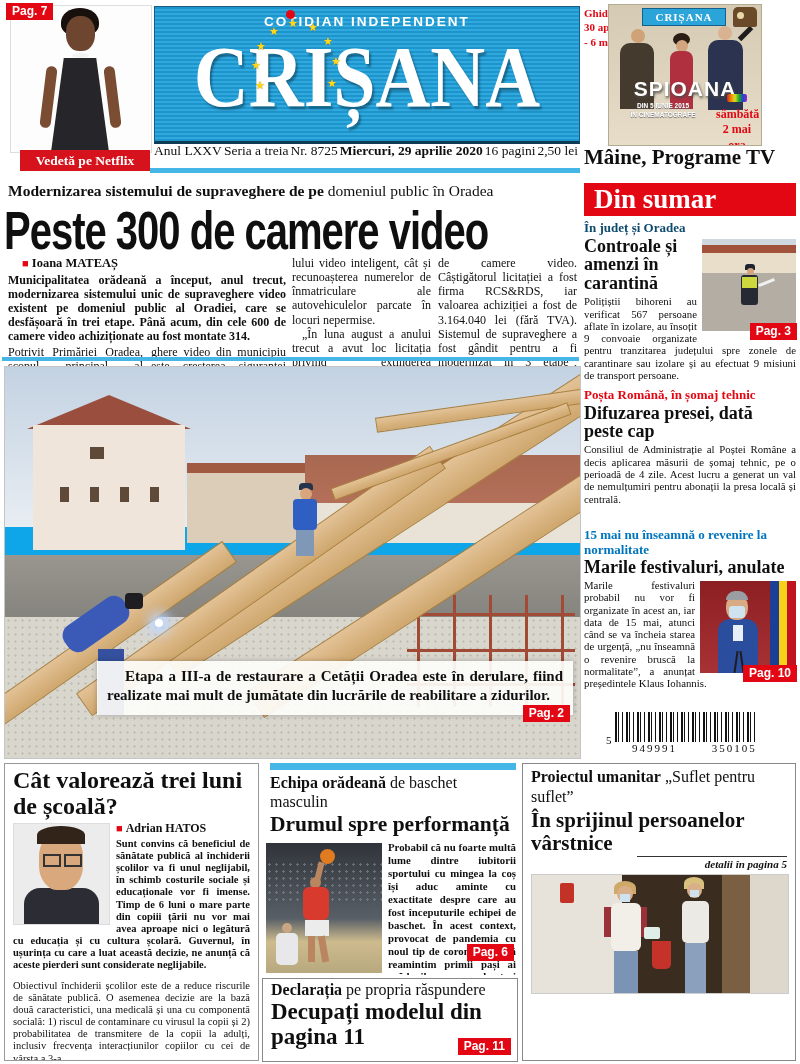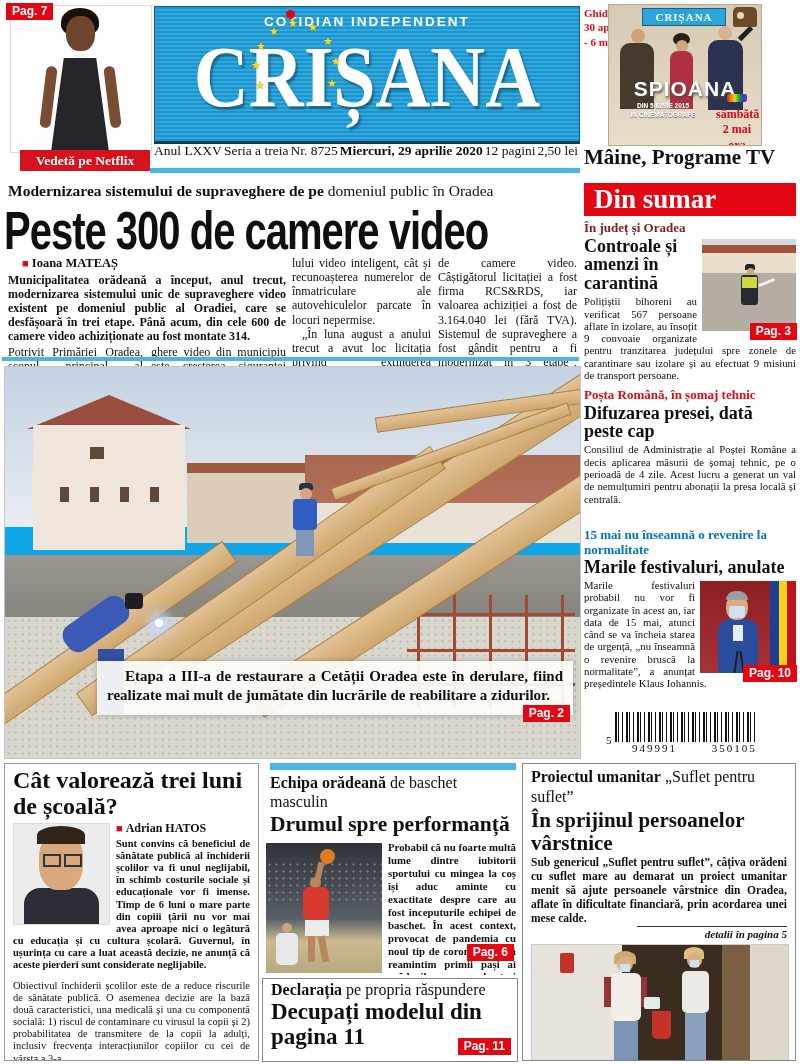--- a/index.html
+++ b/index.html
@@ -126,21 +126,21 @@
     <span class="star" style="left:100px;top:72px;">★</span>
     <span class="star" style="left:172px;top:70px;">★</span>
     <div class="tagline">COTIDIAN INDEPENDENT</div>
     <div class="mast-title">CRIȘANA</div>
   </div>
   <div class="abs dateline">
     <span>Anul LXXV</span>
     <span>Seria a treia</span>
     <span>Nr. 8725</span>
     <span style="font-weight:bold;">Miercuri, 29 aprilie 2020</span>
-    <span>12 pagini</span>
+    <span>16 pagini</span>
     <span>2,50 lei</span>
   </div>
   <div class="abs cyan1"></div>
 
   <div class="abs ghid">
     <div>Ghid TV</div>
     <div>30 aprilie</div>
     <div>- 6 mai</div>
   </div>
   <div class="abs poster">
@@ -230,21 +230,21 @@
     <div class="ph" style="left:93px;top:282px;width:26px;height:66px;background:#34509f;"></div>
     <div class="ph" style="left:120px;top:226px;width:18px;height:16px;background:#1d1d22;border-radius:4px;"></div>
     <div class="ph" style="left:150px;top:252px;width:8px;height:8px;background:#fff;border-radius:50%;box-shadow:0 0 12px 7px rgba(190,215,255,.95);"></div>
     <div class="mp-caption">Etapa a III-a de restaurare a Cetății Oradea este în derulare, fiind realizate mai mult de jumătate din lucrările de reabilitare a zidurilor.</div>
     <div class="badge mp-badge">Pag. 2</div>
   </div>
 
   <div class="abs sumar-title">Din sumar</div>
 
   <div class="s-item" style="top:221px;">
-    <div class="s-kick" style="color:#7f1d1d;">În județ și Oradea</div>
+    <div class="s-kick" style="color:#0c4a6e;">În județ și Oradea</div>
     <div class="s-photo" style="width:94px;height:92px;">
       <div class="ph" style="left:0;top:0;width:94px;height:26px;background:#cfd8de;"></div>
       <div class="ph" style="left:0;top:6px;width:94px;height:8px;background:#a0523a;"></div>
       <div class="ph" style="left:0;top:14px;width:94px;height:20px;background:#e9dec9;"></div>
       <div class="ph" style="left:0;top:34px;width:94px;height:58px;background:#b3ada3;"></div>
       <div class="ph" style="left:43px;top:25px;width:10px;height:6px;background:#1d2430;border-radius:3px 3px 0 0;"></div>
       <div class="ph" style="left:45px;top:29px;width:7px;height:7px;background:#d3a57e;border-radius:50%;"></div>
       <div class="ph" style="left:39px;top:36px;width:17px;height:30px;background:#252a33;border-radius:3px;"></div>
       <div class="ph" style="left:40px;top:38px;width:15px;height:11px;background:#cdd83e;"></div>
       <div class="ph" style="left:56px;top:42px;width:17px;height:3px;background:#f0f0f0;transform:rotate(-22deg);"></div>
@@ -336,21 +336,20 @@
     </div>
     <div class="d-head" style="width:230px;">Decupați modelul din pagina 11</div>
     <div class="badge d-badge">Pag. 11</div>
   </div>
 
   <div class="abs boxC">
     <div class="c-kick">
       <b>Proiectul umanitar</b><span> „Suflet pentru suflet”</span>
     </div>
     <div class="c-head">În sprijinul persoanelor vârstnice</div>
-    <div class="c-text">Sub genericul „Suflet pentru suflet”, câțiva orădeni cu suflet mare au demarat un proiect umanitar menit să ajute persoanele vârstnice din Oradea, aflate în dificultate financiară, prin acordarea unei mese calde.</div>
     <div class="c-det">detalii în pagina 5</div>
     <div class="c-photo">
       <div class="ph" style="left:0;top:0;width:90px;height:118px;background:#e8e3da;"></div>
       <div class="ph" style="left:90px;top:0;width:100px;height:118px;background:#3a2d20;"></div>
       <div class="ph" style="left:190px;top:0;width:28px;height:118px;background:#7a5f43;"></div>
       <div class="ph" style="left:218px;top:0;width:40px;height:118px;background:#ded8cc;"></div>
       <div class="ph" style="left:28px;top:8px;width:14px;height:20px;background:#c23227;border-radius:2px;"></div>
       <div class="ph" style="left:72px;top:32px;width:9px;height:30px;background:#993238;"></div>
       <div class="ph" style="left:106px;top:32px;width:9px;height:30px;background:#993238;"></div>
       <div class="ph" style="left:79px;top:28px;width:30px;height:48px;background:#f2efe8;border-radius:6px;"></div>

